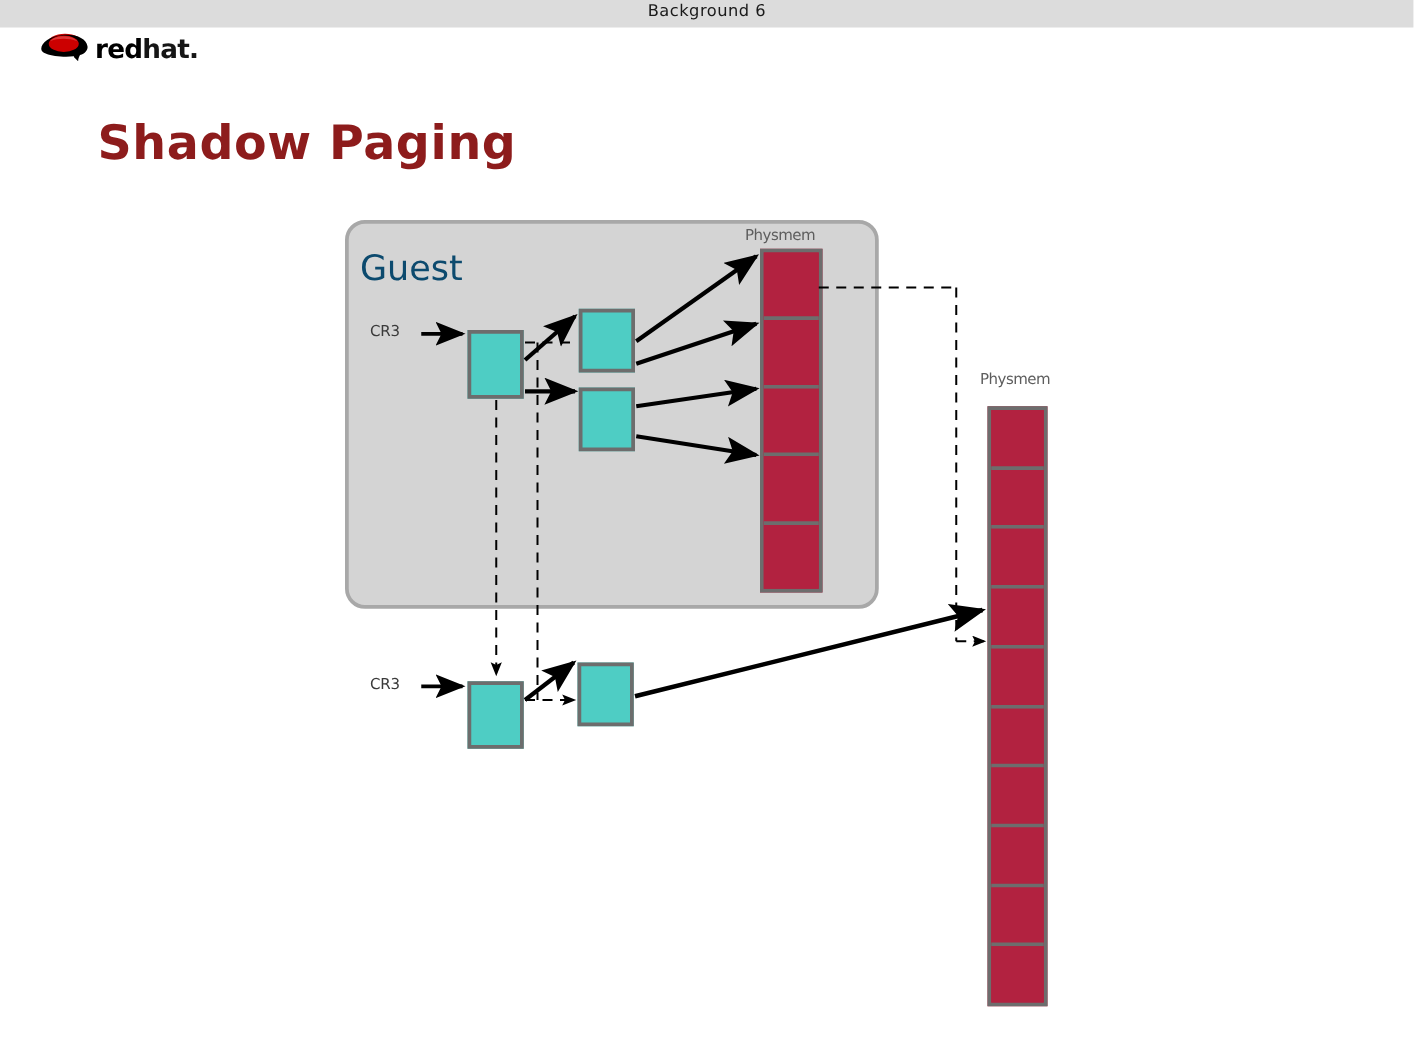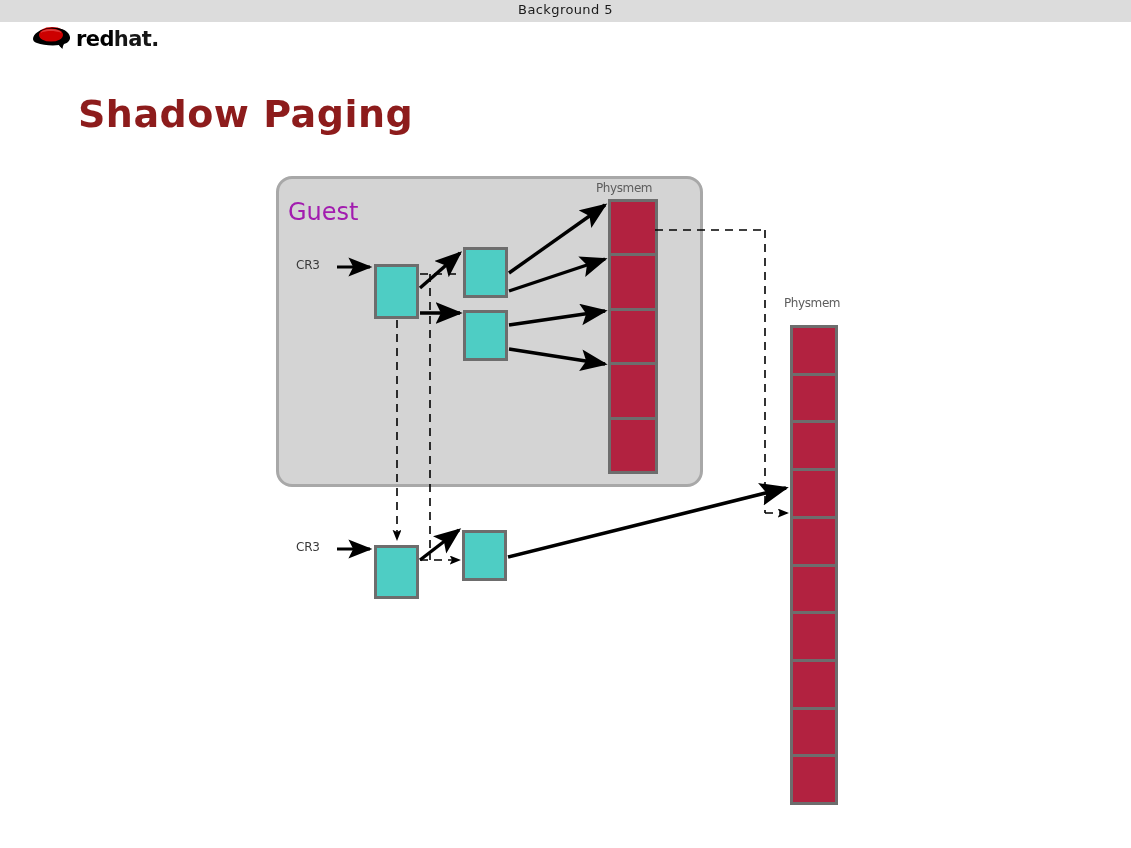--- a/index.html
+++ b/index.html
@@ -82,23 +82,23 @@
   .lbl {
     position: absolute;
     font-family: "DejaVu Sans", sans-serif;
     color: #5d5d5d;
     font-weight: normal;
     white-space: nowrap;
   }
   #guest-label {
     left: 288px;
     top: 198px;
-    font-size: 24px;
+    font-size: 28px;
     font-weight: normal;
-    color: #a21caf;
+    color: #0c4a6e;
   }
   #physmem-guest-label {
     left: 596px;
     top: 181px;
     font-size: 12px;
     letter-spacing: -0.4px;
   }
   #physmem-host-label {
     left: 784px;
     top: 296px;
@@ -165,21 +165,21 @@
     height: 848px;
     pointer-events: none;
   }
 </style>
 </head>
 <body>
 
 <div id="slide">
 
   <div id="header-bar">
-    <div id="header-title">Background   5</div>
+    <div id="header-title">Background   6</div>
   </div>
 
   <div id="slide-title">Shadow Paging</div>
 
   <div id="logo">
     <svg width="46" height="30" viewBox="0 0 46 30">
       <ellipse cx="24" cy="11.5" rx="14.5" ry="8.5" fill="#cc0000"></ellipse>
       <path d="M5 15 C5 10, 12 5, 22 4 C33 3, 41 7, 42 13 C42.5 16, 40 19, 36 20
                L34 24 L31 21 C24 22, 14 21, 9 19 C6 18, 5 16.5, 5 15 Z" fill="#000000"></path>
       <ellipse cx="23" cy="11" rx="12" ry="6.6" fill="#cc0000"></ellipse>

